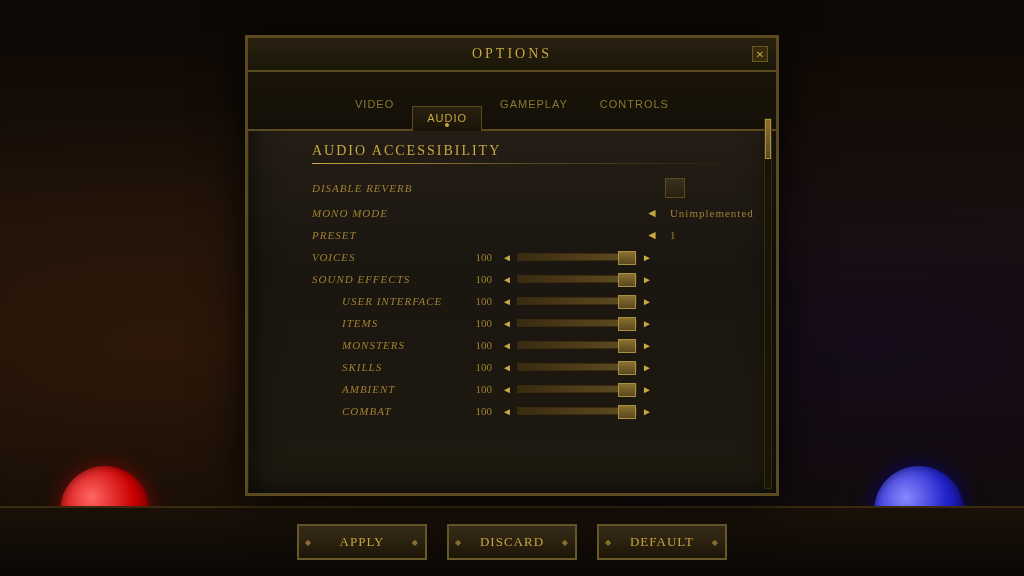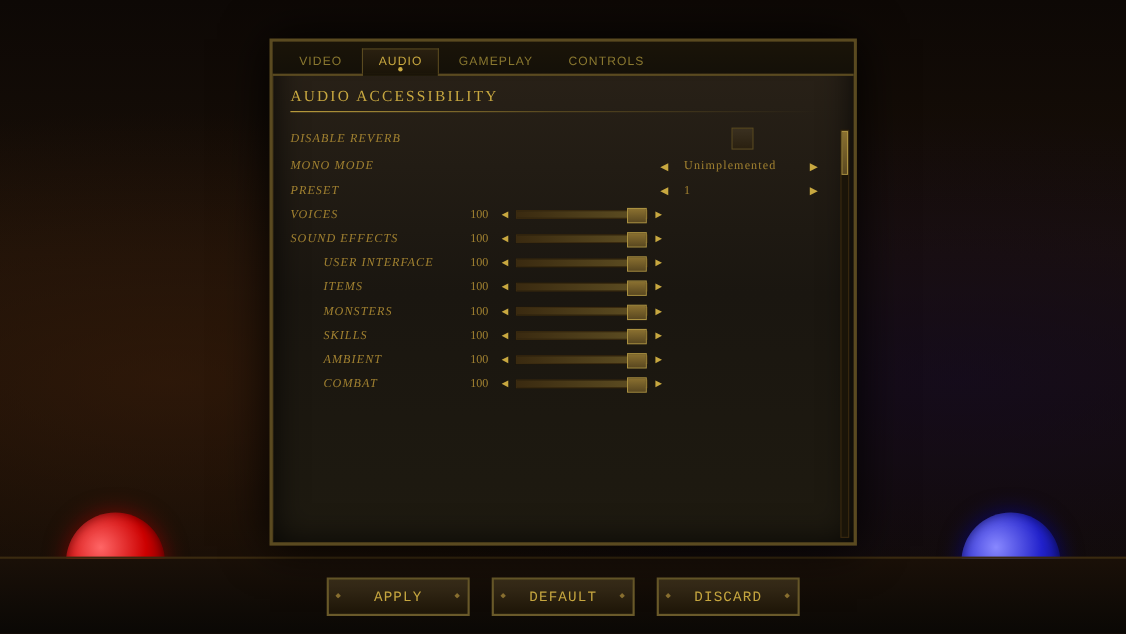--- a/index.html
+++ b/index.html
@@ -59,21 +59,21 @@
       align-items: center;
       justify-content: center;
       gap: 20px;
       z-index: 5;
     }
 
     .bottom-btn {
       background: linear-gradient(to bottom, #3a2e1a, #1e1608);
       border: 2px solid #6a5a2a;
       color: #c8a840;
-      font-family: Liberation Mono, monospace;
+      font-family: Liberation Serif, serif;
       font-size: 13px;
       letter-spacing: 1px;
       text-transform: uppercase;
       padding: 8px 0;
       width: 130px;
       cursor: pointer;
       text-align: center;
       position: relative;
     }
 
@@ -147,39 +147,41 @@
       justify-content: center;
     }
 
     
     .tabs {
       display: flex;
       background: linear-gradient(to bottom, #1a1408, #141008);
       border-bottom: 2px solid #5a4a20;
       padding: 6px 10px 0;
       gap: 4px;
+      justify-content: center;
     }
 
     .tab {
       padding: 5px 14px;
       color: #8a7830;
       font-size: 11px;
       letter-spacing: 1px;
       text-transform: uppercase;
       cursor: pointer;
       background: transparent;
       border: none;
       position: relative;
     }
 
     .tab.active {
       color: #c8a840;
       background: linear-gradient(to bottom, #2a2010, #1a1408);
       border: 1px solid #5a4a20;
       border-bottom: none;
+      margin-top: 28px;
     }
 
     .tab.active::after {
       content: '';
       position: absolute;
       bottom: -2px;
       left: 0;
       right: 0;
       height: 2px;
       background: #1a1408;
@@ -196,20 +198,21 @@
       background: #c8a840;
     }
 
     
     .content {
       padding: 12px 16px;
       overflow-y: auto;
       max-height: calc(100% - 80px);
       scrollbar-width: thin;
       scrollbar-color: #5a4a20 #1a1408;
+      margin-left: 48px;
     }
 
     .content::-webkit-scrollbar { width: 8px; }
     .content::-webkit-scrollbar-track { background: #1a1408; }
     .content::-webkit-scrollbar-thumb { background: #5a4a20; border: 1px solid #8a6a30; }
 
     .section-title {
       color: #c8a840;
       font-size: 14px;
       letter-spacing: 2px;
@@ -366,26 +369,30 @@
 <body>
 
 <div class="bg-overlay"></div>
 
 <div class="orb-red"></div>
 
 <div class="orb-blue"></div>
 
 <div class="bottom-bar">
   <button class="bottom-btn">Apply</button>
+  <button class="bottom-btn">Discard</button>
   <button class="bottom-btn">Default</button>
-  <button class="bottom-btn">Discard</button>
 </div>
 
 <div class="dialog">
 
+  <div class="dialog-title-bar">
+    <span class="dialog-title">Options</span>
+    <div class="close-btn">✕</div>
+  </div>
 
   <div class="tabs">
     <button class="tab"><span>Video</span></button>
     <button class="tab active">
       <span>Audio</span>
       <span class="tab-dot"></span>
     </button>
     <button class="tab"><span>Gameplay</span></button>
     <button class="tab"><span>Controls</span></button>
   </div>

